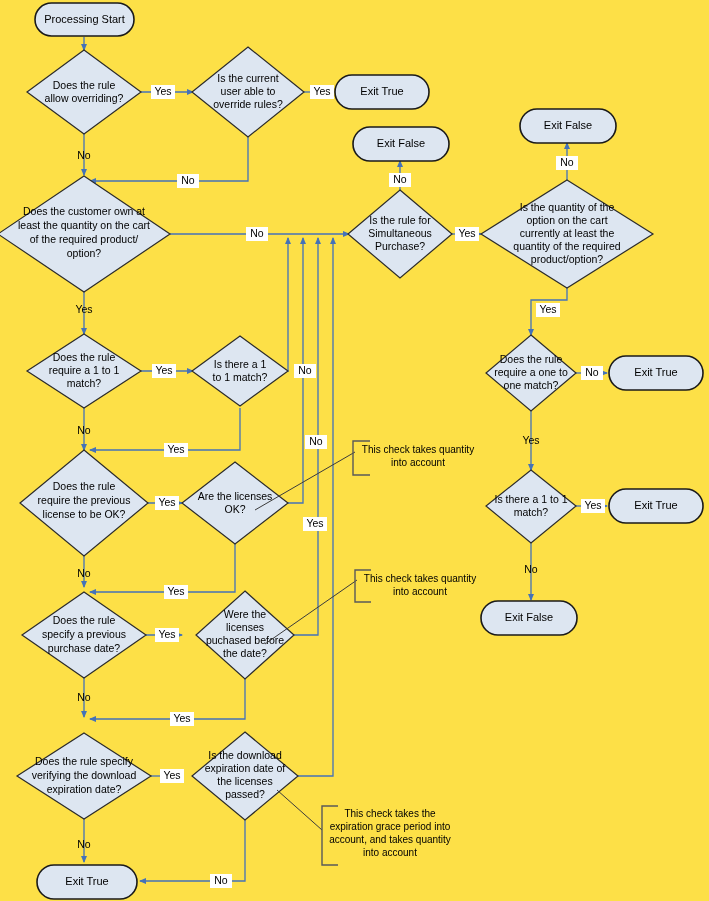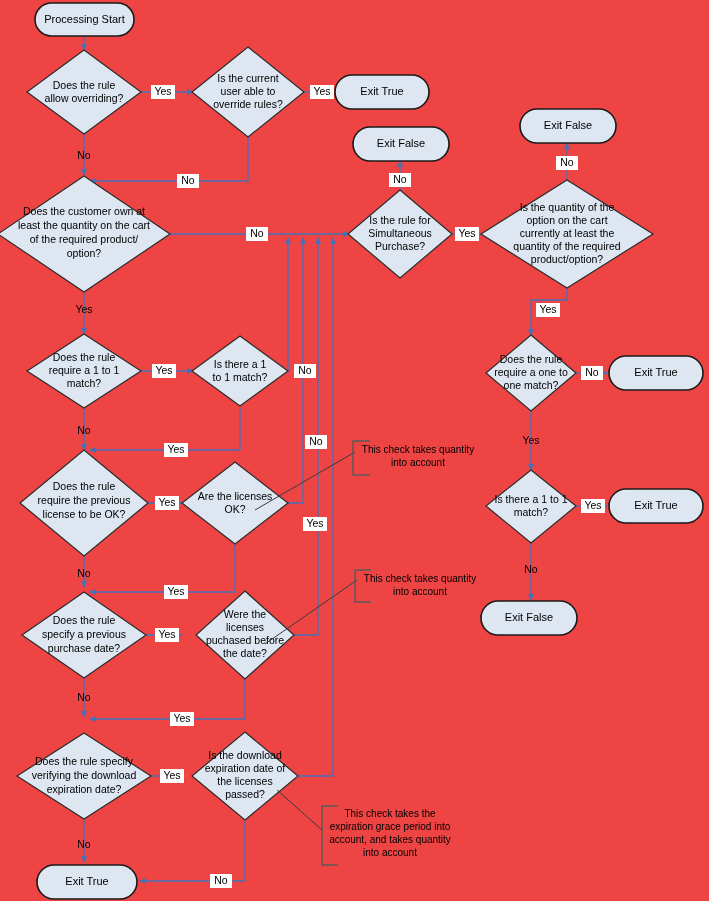--- a/index.html
+++ b/index.html
@@ -1,17 +1,17 @@
 <!DOCTYPE html>
 <html><head>
 <meta charset="utf-8">
 <style>
   html,body{margin:0;padding:0;background:#ffffff;}
   body{font-family:"Liberation Sans",sans-serif;}
-  #canvas{position:relative;width:709px;height:901px;background:#ef4444;overflow:hidden;}
+  #canvas{position:relative;width:709px;height:901px;background:#fde047;overflow:hidden;}
   svg{display:block;}
   .node-fill{fill:#dde6f1;stroke:#2b2b2b;stroke-width:1.2;}
   .node-fill-round{fill:#dde6f1;stroke:#1a1a1a;stroke-width:1.6;}
   .conn{stroke:#4472b8;stroke-width:1.3;fill:none;}
   .note-bracket{stroke:#595959;stroke-width:1.4;fill:none;}
   .leader{stroke:#3b3b3b;stroke-width:1;fill:none;}
   text{font-family:"Liberation Sans",sans-serif;fill:#000000;}
   .t-node{font-size:10.5px;text-anchor:middle;dominant-baseline:middle;}
   .t-edge{font-size:10.5px;text-anchor:middle;dominant-baseline:middle;}
   .t-note{font-size:10px;text-anchor:middle;dominant-baseline:middle;}

